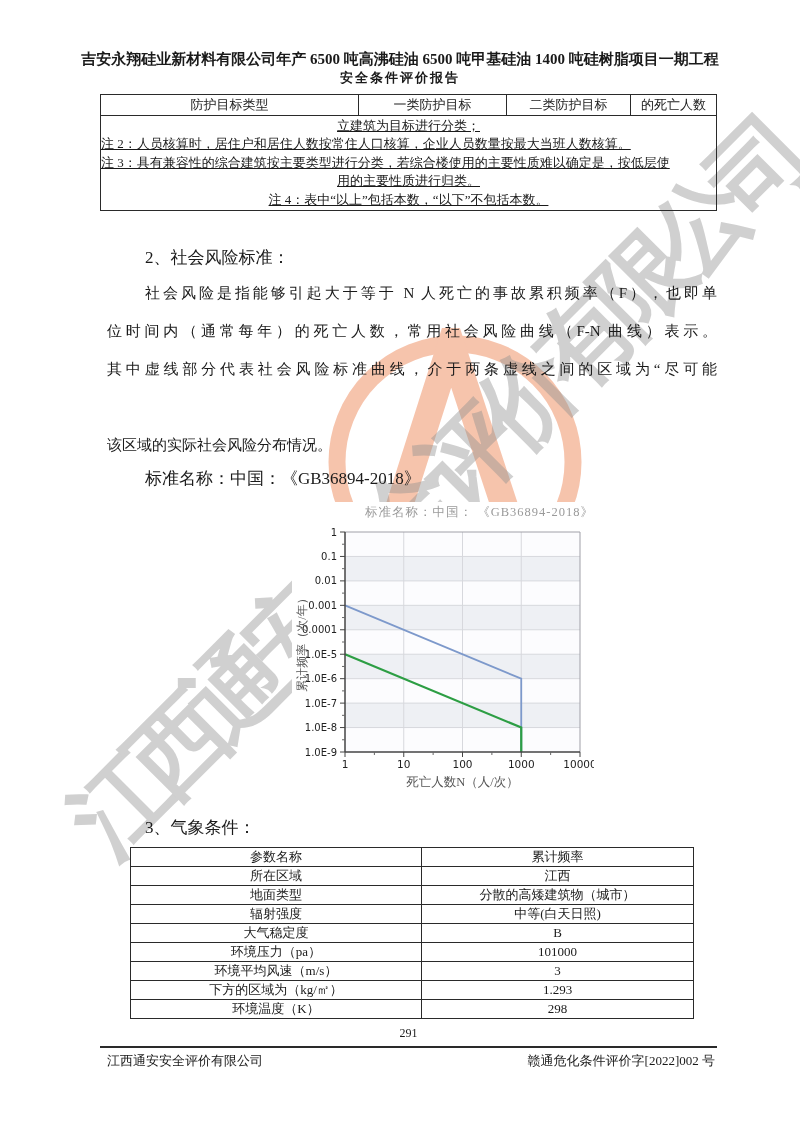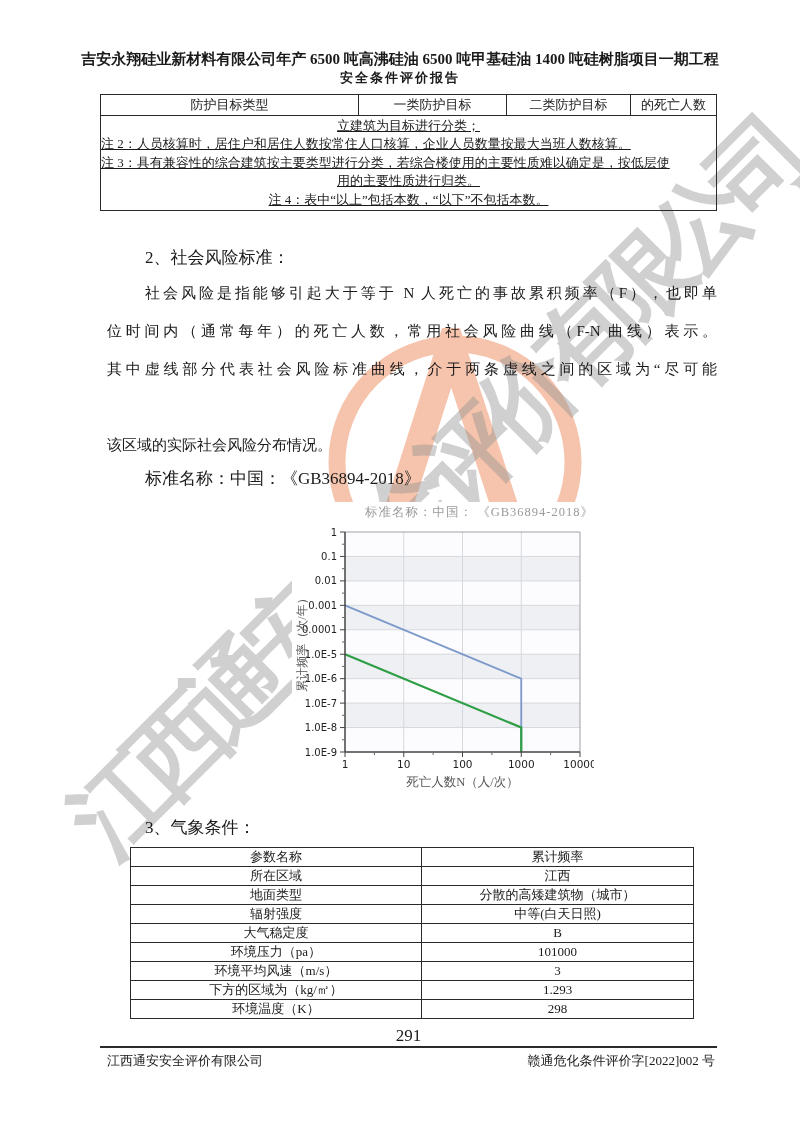--- a/index.html
+++ b/index.html
@@ -45,21 +45,21 @@
     height:22px;line-height:20px;font-family:"Liberation Serif",serif;
   }
   
   .mtable{
     position:absolute;left:130px;top:847px;width:563px;z-index:2;
     border-collapse:collapse;table-layout:fixed;font-size:13px;
   }
   .mtable td{border:1px solid #2a2a2a;text-align:center;height:18px;padding:0;}
   .mtable{border:1.5px solid #2a2a2a;}
   
-  .pageno{position:absolute;left:100px;top:1026px;width:617px;text-align:center;font-size:17px;z-index:2;}
+  .pageno{position:absolute;left:100px;top:1026px;width:617px;text-align:center;font-size:12px;z-index:2;}
   .footline{position:absolute;left:100px;top:1046px;width:617px;border-top:2px solid #2a2a2a;z-index:2;}
   .foot{position:absolute;top:1052px;font-size:13px;z-index:2;}
   .foot-l{left:107px;}
   .foot-r{right:85px;}
 </style>
 </head>
 <body>
 
 <div class="page">
 

